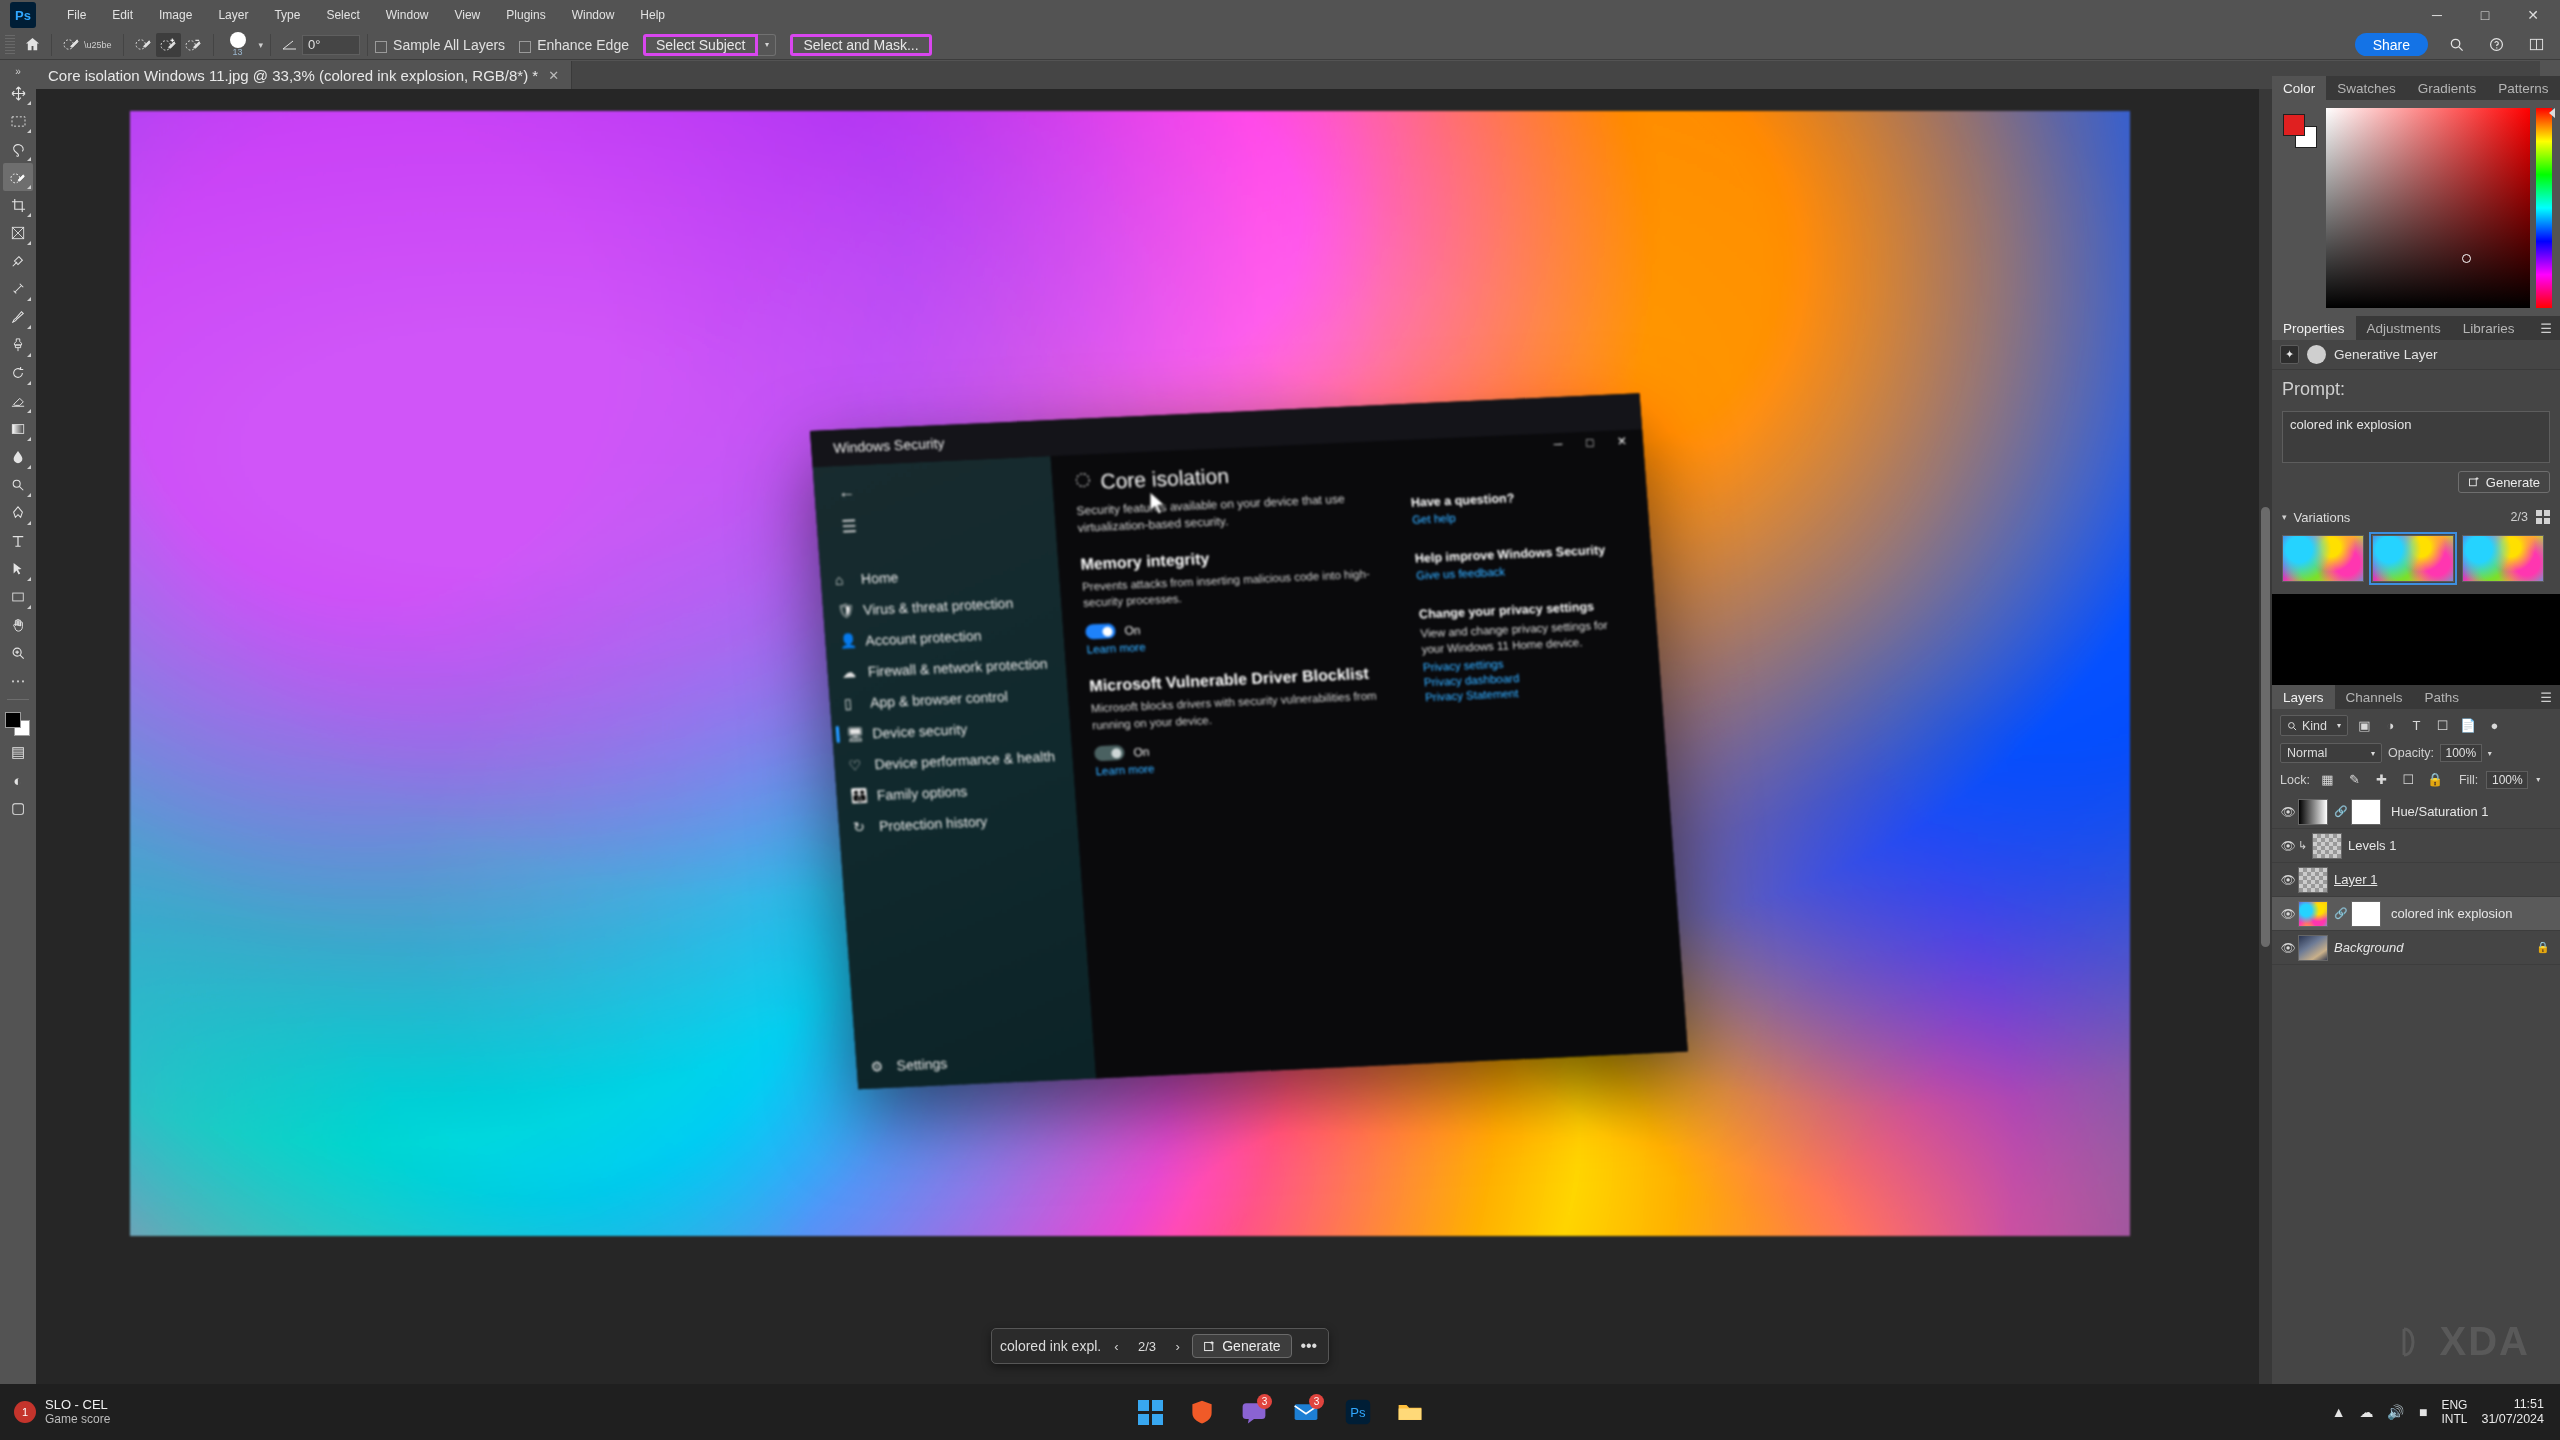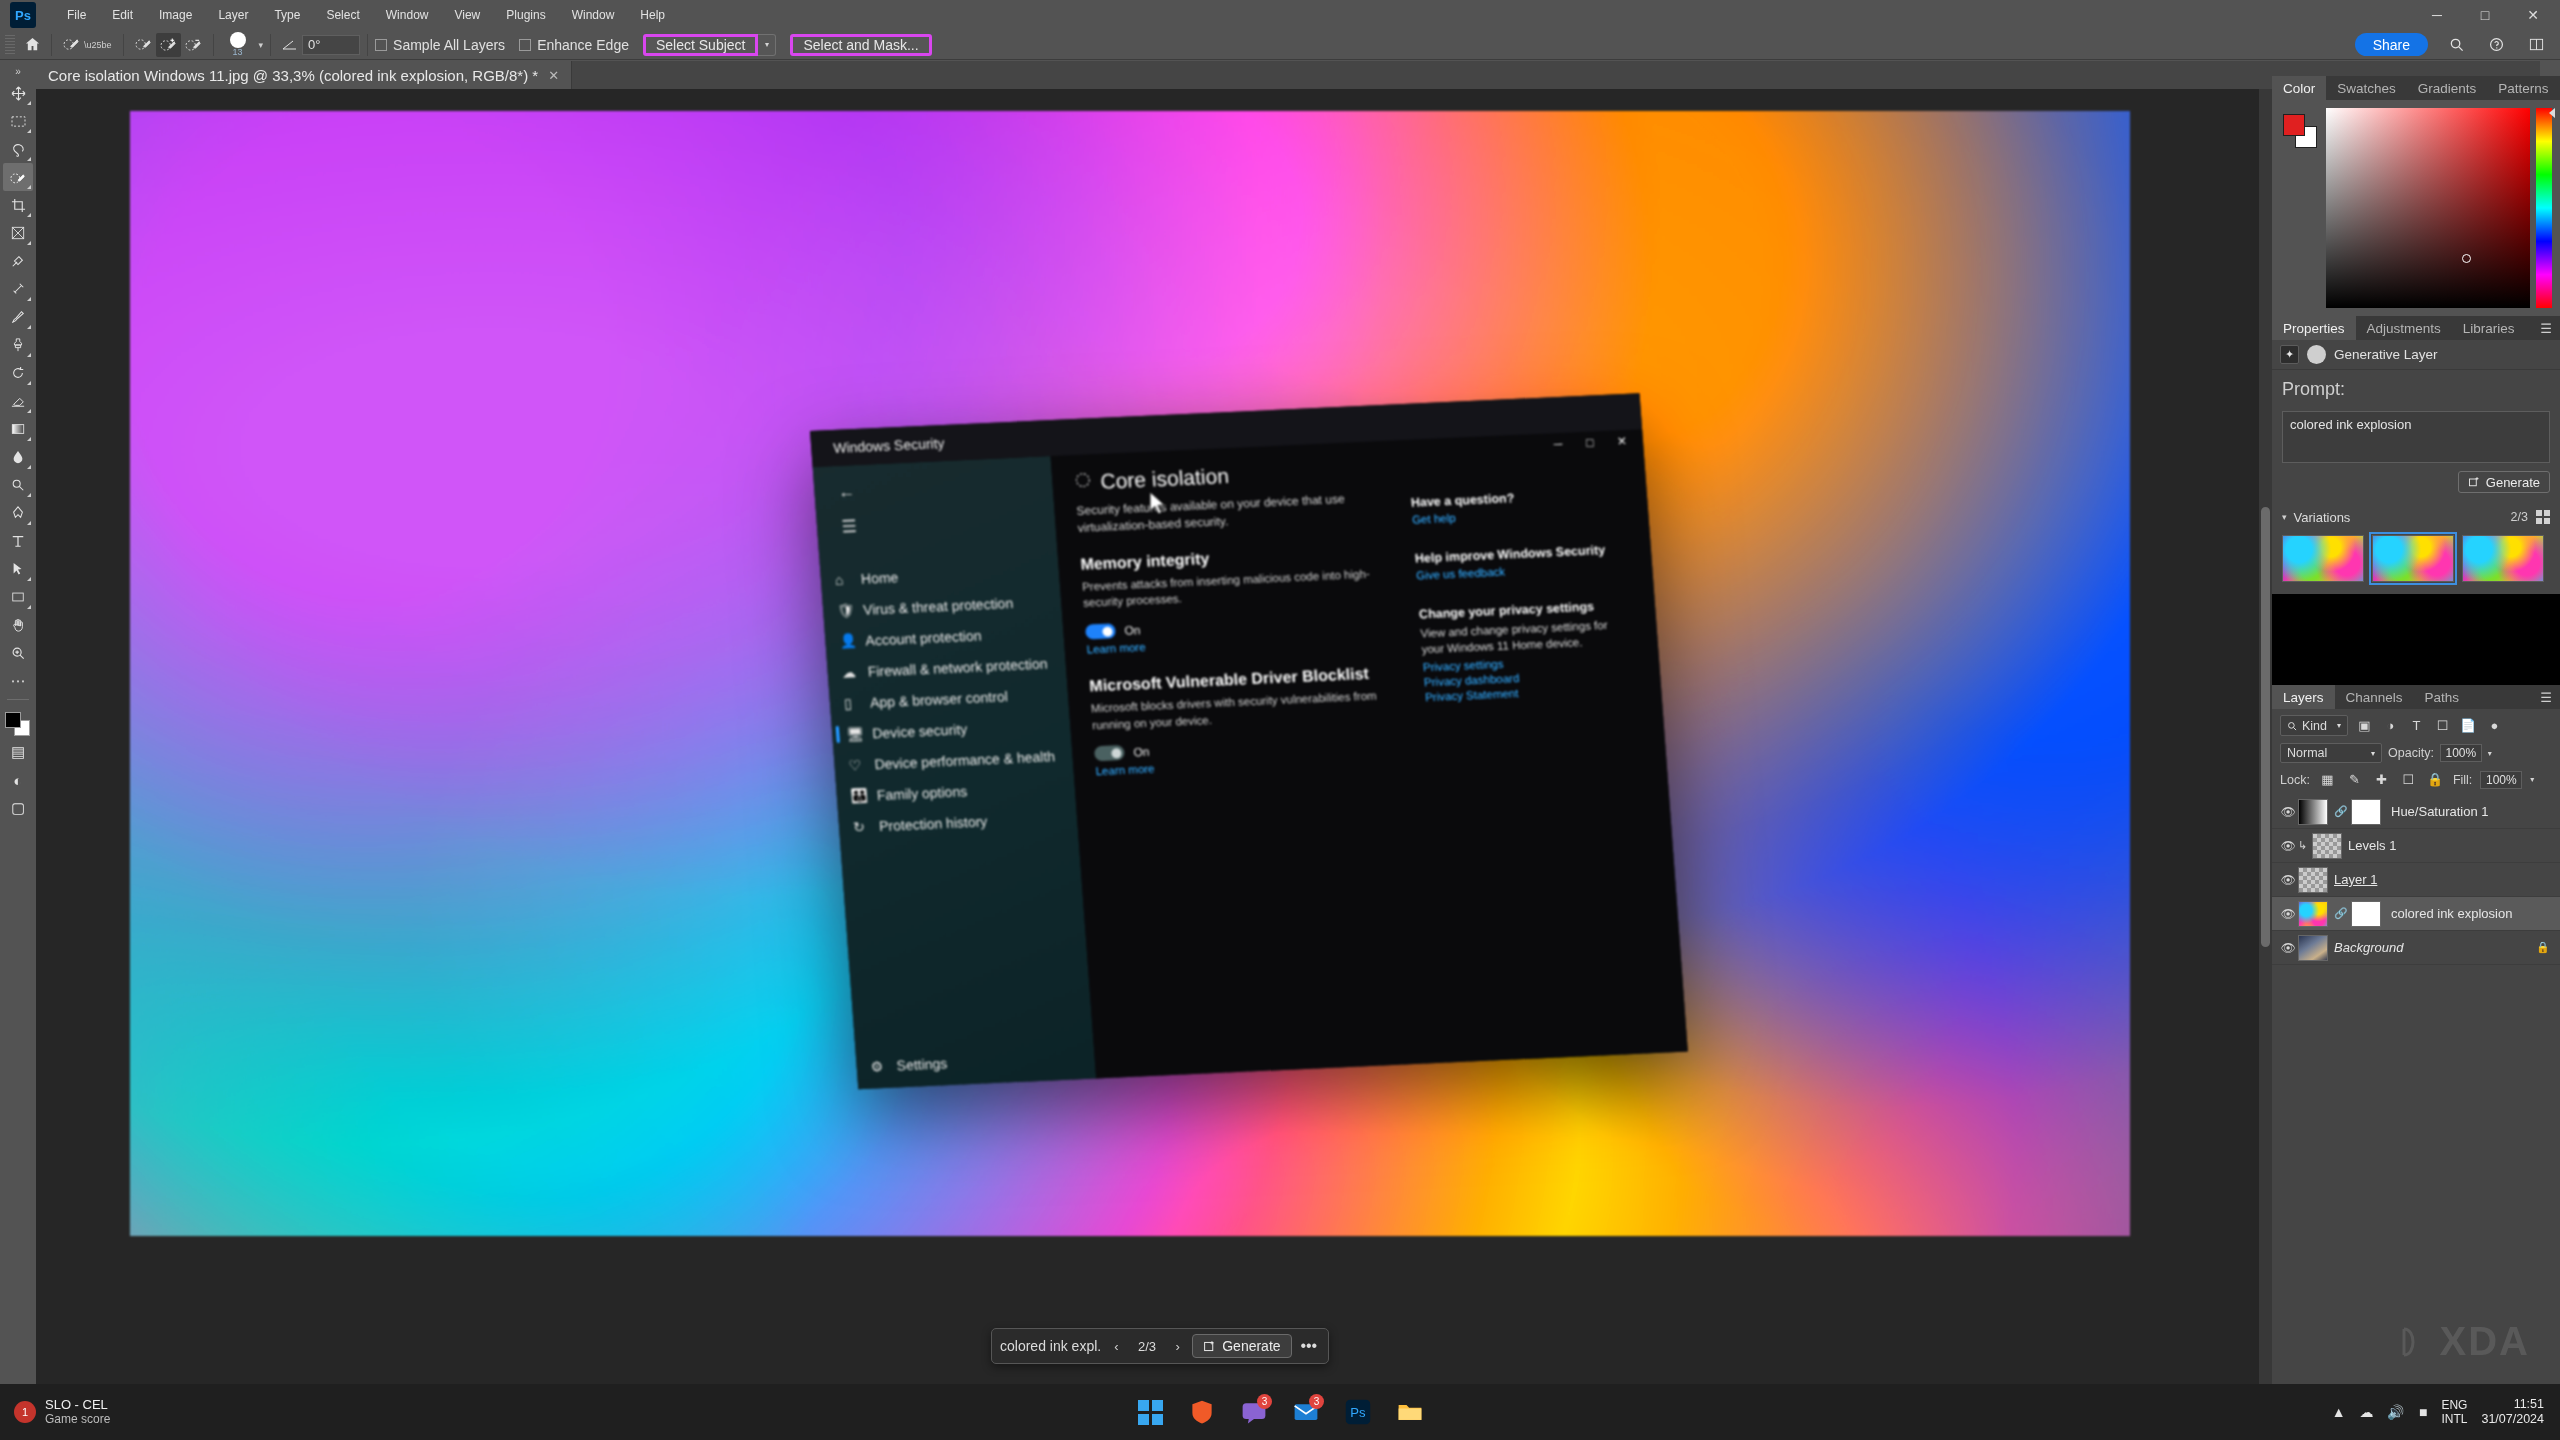--- a/index.html
+++ b/index.html
@@ -40,21 +40,21 @@
   .obar-btn { height:24px; min-width:24px; display:flex; align-items:center; justify-content:center;
     padding:0 4px; border-radius:2px; color:#dedede; font-size:14px; }
   .obar-btn.active { background:#3d3d3d; }
   .chev { font-size:9px; margin-left:4px; color:#cfcfcf; }
   .brushprev { position:relative; width:34px; height:28px; display:flex; flex-direction:column; align-items:center; justify-content:flex-start;}
   .brushdot { width:16px; height:16px; border-radius:50%; background:#fff; margin-top:1px;}
   .brushnum { font-size:9px; color:#9bb7cf; margin-top:-1px;}
   .numfield { height:20px; width:58px; background:#454545; border:1px solid #5f5f5f;
     color:#e0e0e0; font-size:13px; display:flex; align-items:center; padding-left:5px; }
   .cbox { width:12px; height:12px; border:1px solid #9a9a9a; background:#535353; margin-right:6px; }
-  .cbx-label { display:flex; align-items:center; font-size:14px; color:#e0e0e0; margin-right:14px;}
+  .cbx-label { display:flex; align-items:flex-end; font-size:14px; color:#e0e0e0; margin-right:14px;}
   .btn-flat { height:22px; background:#565656; border:3px solid #d946ef; border-radius:3px;
     color:#e7e7e7; font-size:14px; padding:0 10px; display:flex; align-items:center; }
   .btn-split { display:flex; align-items:center; }
   .btn-split .caret { height:22px; width:18px; border:1px solid #717171; border-left:none;
     border-radius:0 3px 3px 0; background:#565656; display:flex; align-items:center; justify-content:center; font-size:8px;}
   .opt-right { margin-left:auto; display:flex; align-items:center; gap:16px; padding-right:12px; }
   .share-btn { background:#1473e6; color:#fff; border-radius:13px; font-size:14px;
      padding:4px 18px; height:23px; display:flex; align-items:center; }
 
   
@@ -801,21 +801,21 @@
         <span class="cv" style="font-size:8px">▾</span>
       </div>
 
       <div class="lp-lock">
         <span class="sm-label">Lock:</span>
         <span class="lp-ico">▦</span>
         <span class="lp-ico">✎</span>
         <span class="lp-ico">✚</span>
         <span class="lp-ico">☐</span>
         <span class="lp-ico">🔒</span>
-        <span class="sm-label" style="">Fill:</span>
+        <span class="sm-label" style="margin-left:6px">Fill:</span>
         <div class="val-box">100%</div>
         <span class="cv" style="font-size:8px">▾</span>
       </div>
 
       <div class="layer-row">
         <span class="eye">👁</span>
         <span class="lthumb grad"></span>
         <span class="link-ico">🔗</span>
         <span class="maskthumb white"></span>
         <span class="layer-name">Hue/Saturation 1</span>

